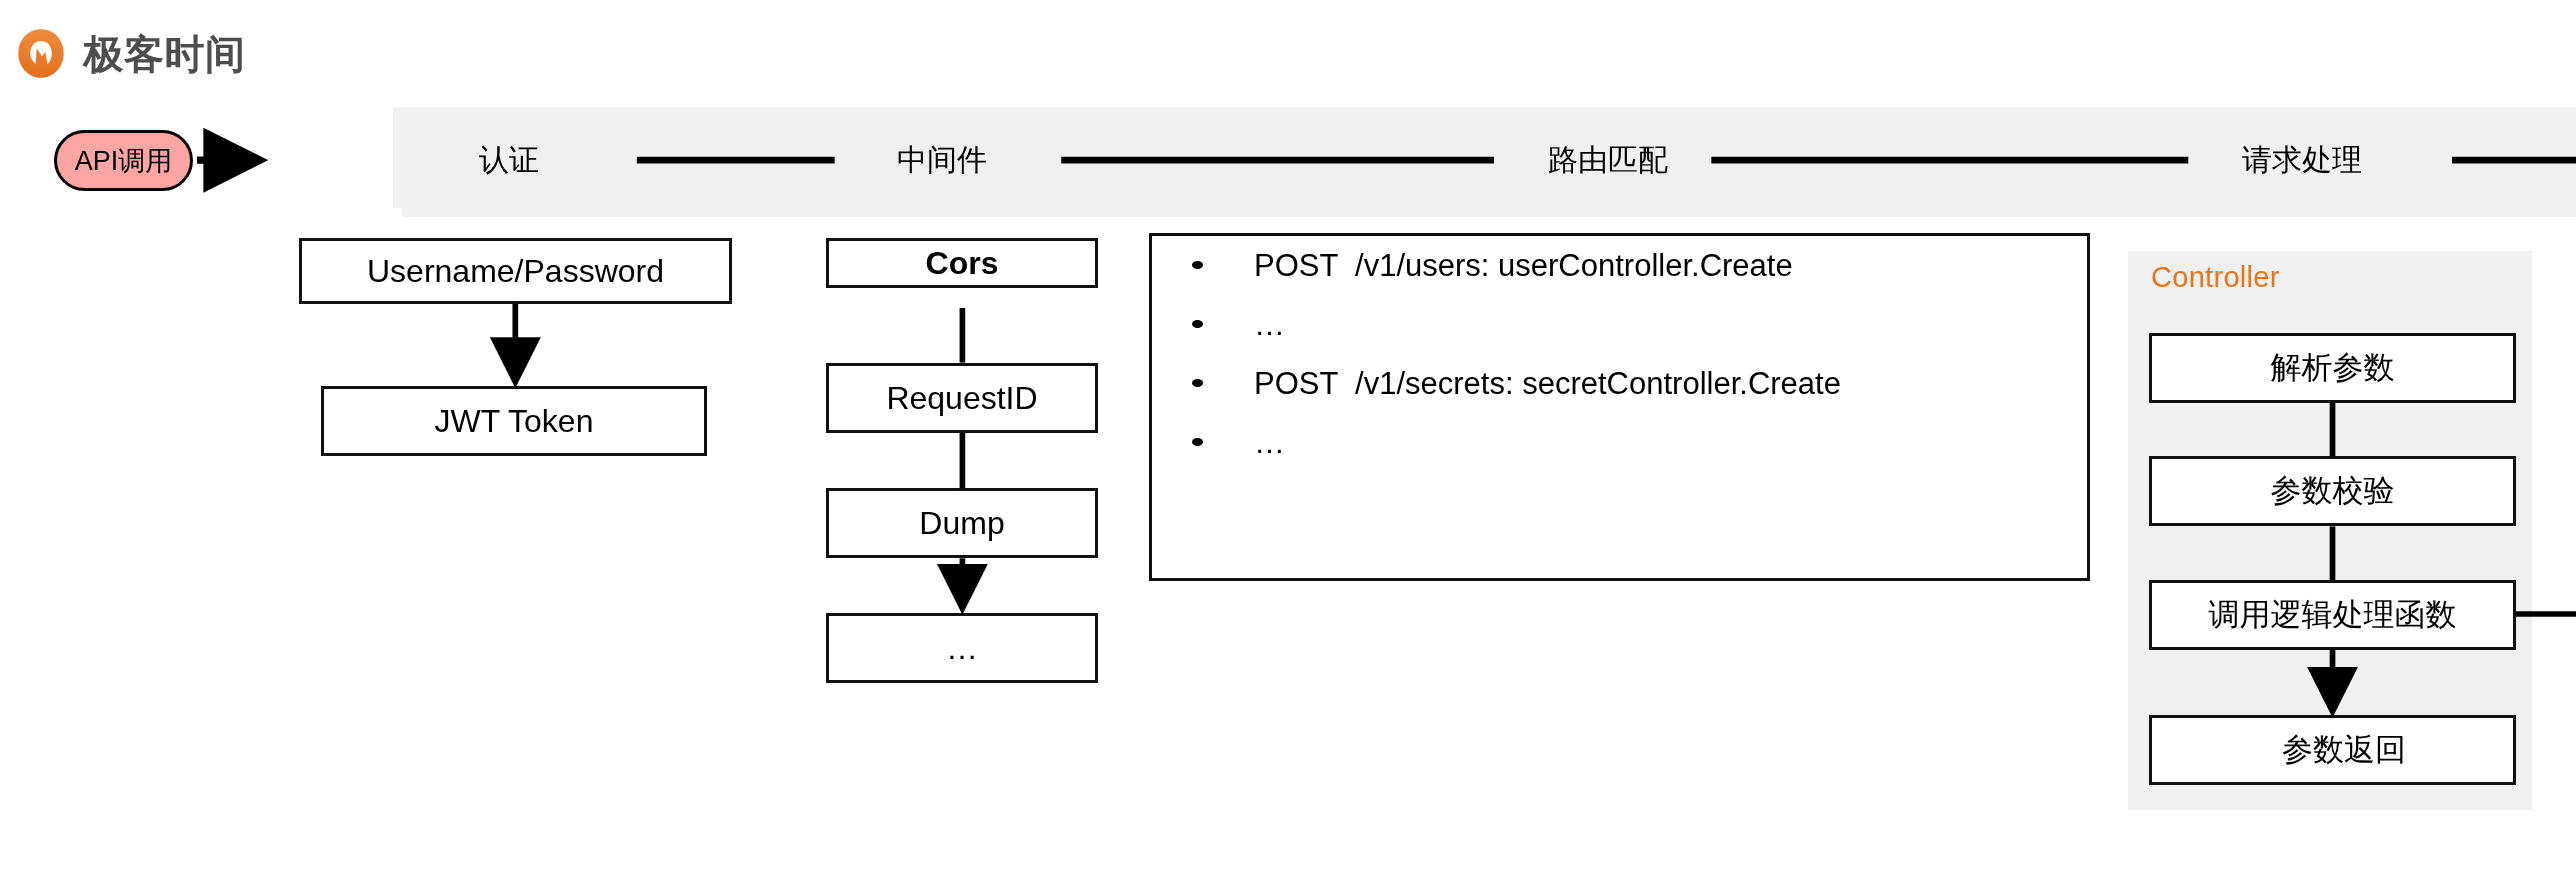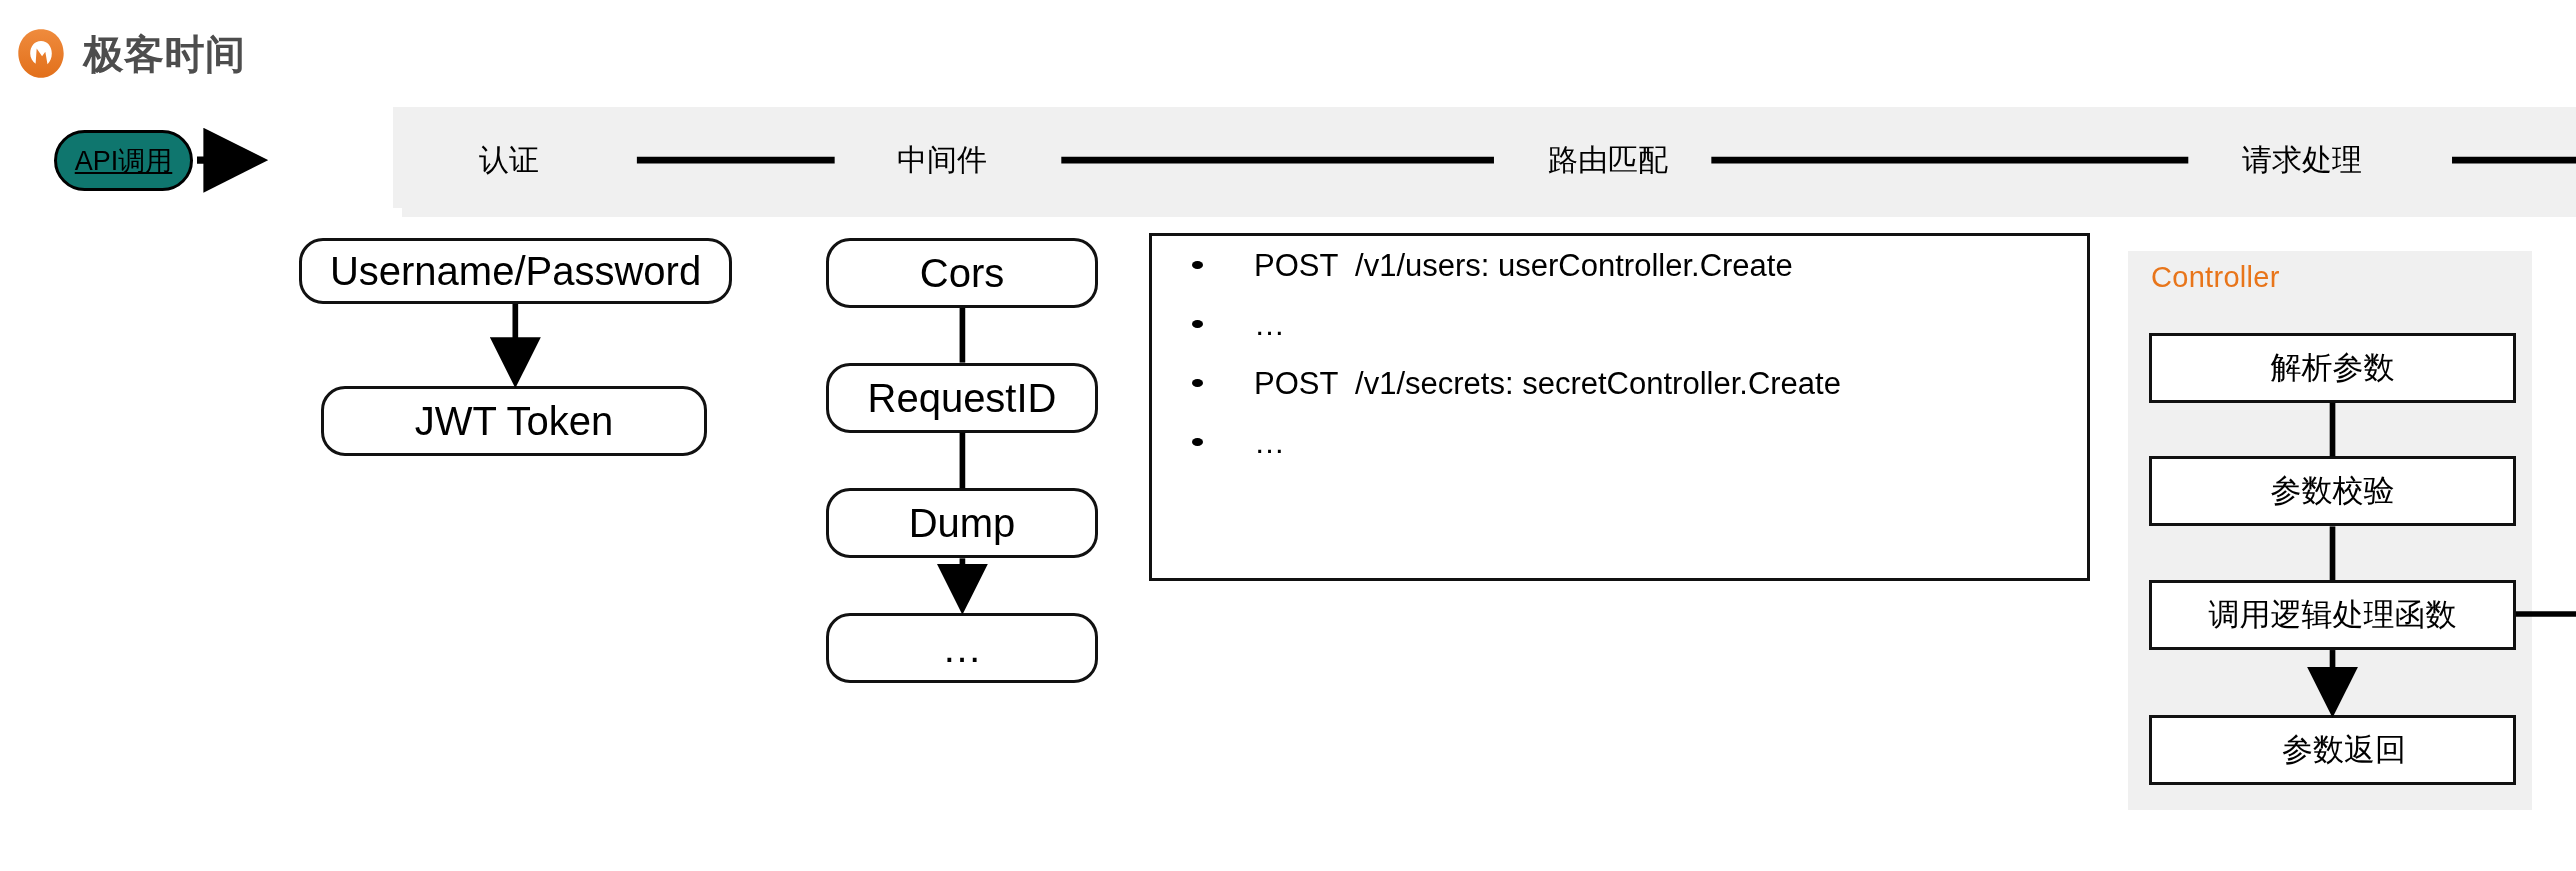--- a/index.html
+++ b/index.html
@@ -62,43 +62,42 @@
 
   
   .pill {
     position: absolute;
     left: 54px;
     top: 130px;
     width: 139px;
     height: 61px;
     border: 3.6px solid #000000;
     border-radius: 32px;
-    background: #0f766e;
+    background: #fca5a5;
     box-sizing: border-box;
     display: flex;
     align-items: center;
     justify-content: center;
     font-size: 27px;
     color: #000000;
-    text-decoration: underline;
   }
 
   
   .node {
     position: absolute;
     border: 3.6px solid #111111;
     background: #ffffff;
     box-sizing: border-box;
     display: flex;
     align-items: center;
     justify-content: center;
     color: #000000;
     white-space: nowrap;
   }
-  .node-lat { font-size: 40px; border-radius: 24px; }
+  .node-lat { font-size: 32px; }
   .node-cjk { font-size: 31px; }
 
   
   .routes {
     position: absolute;
     left: 1149px;
     top: 233px;
     width: 941px;
     height: 348px;
     border: 3.6px solid #111111;
@@ -186,21 +185,21 @@
   <div class="pill">API调用</div>
 
   <div class="stage-label" style="left:479px;  top:145px;">认证</div>
   <div class="stage-label" style="left:897px; top:145px;">中间件</div>
   <div class="stage-label" style="left:1548px; top:145px;">路由匹配</div>
   <div class="stage-label" style="left:2242px; top:145px;">请求处理</div>
 
   <div class="node node-lat" style="left:299px;  top:238px; width:433px; height:66px;">Username/Password</div>
   <div class="node node-lat" style="left:321px;  top:386px; width:386px; height:70px;">JWT Token</div>
 
-  <div class="node node-lat" style="left:826px; top:238px; width:272px; height:70px;">Cors</div>
+  <div class="node node-lat" style="left:826px; top:238px; width:272px; height:50px;font-weight:bold;">Cors</div>
   <div class="node node-lat" style="left:826px; top:363px; width:272px; height:70px;">RequestID</div>
   <div class="node node-lat" style="left:826px; top:488px; width:272px; height:70px;">Dump</div>
   <div class="node node-lat" style="left:826px; top:613px; width:272px; height:70px;">…</div>
 
   <div class="routes">
     <ul>
       <li>POST  /v1/users: userController.Create</li>
       <li>…</li>
       <li>POST  /v1/secrets: secretController.Create</li>
       <li>…</li>

